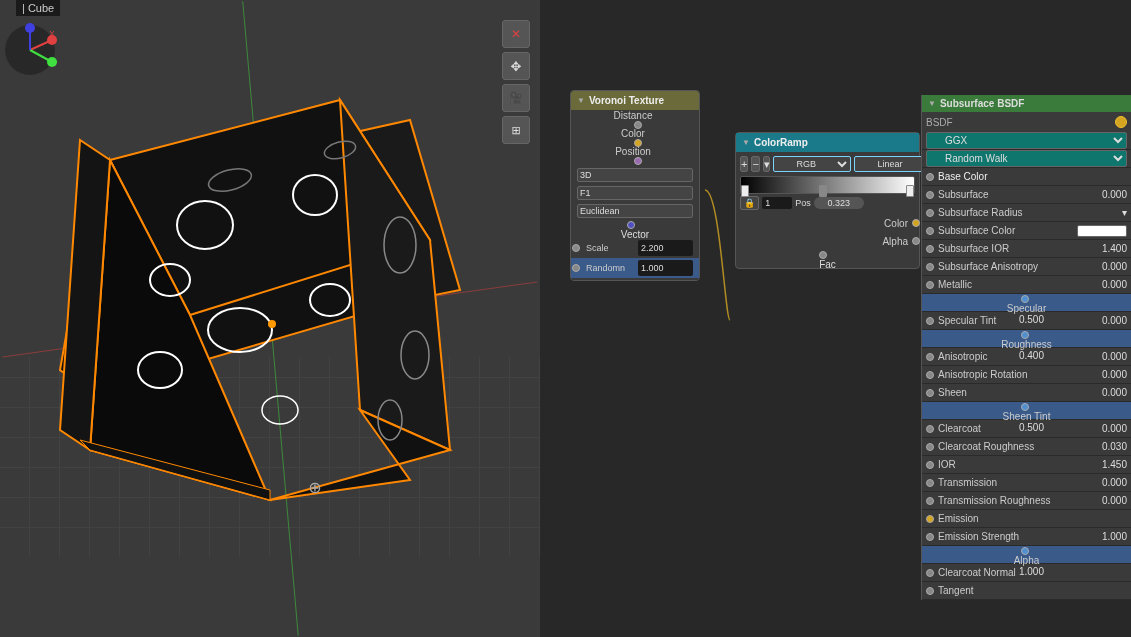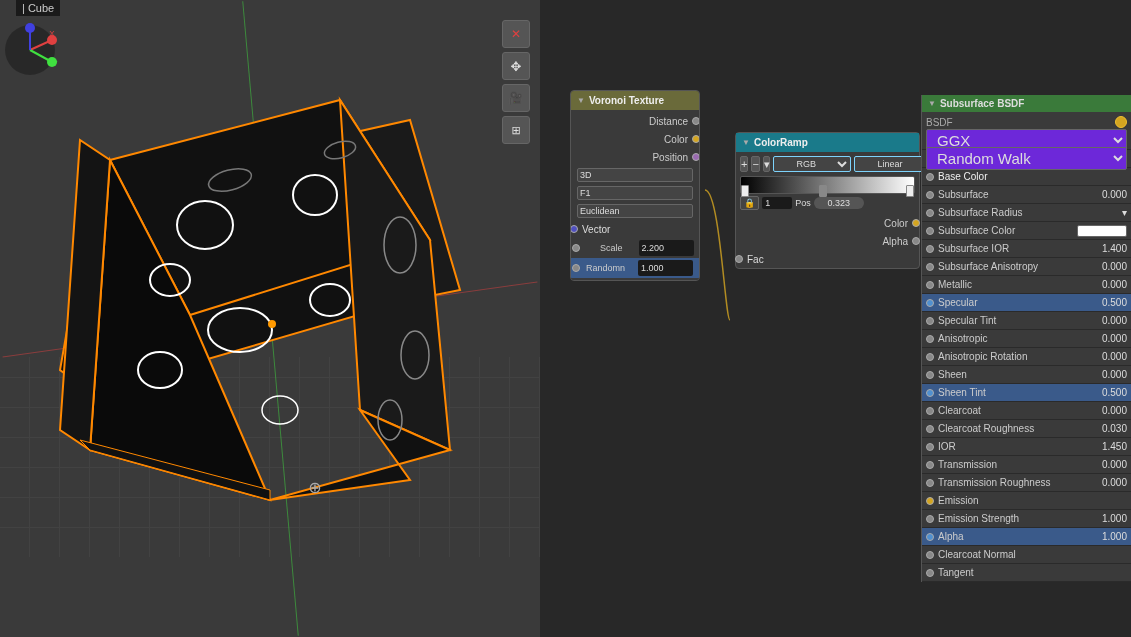--- a/index.html
+++ b/index.html
@@ -187,20 +187,21 @@
       padding: 2px 0;
     }
 
     .node-row {
       display: flex;
       align-items: center;
       padding: 1px 4px;
       font-size: 10px;
       position: relative;
       height: 18px;
+      flex-direction: column;
     }
 
     .node-row-label {
       flex: 1;
       text-align: right;
       padding-right: 4px;
       color: #ccc;
     }
 
     .node-socket {
@@ -233,21 +234,21 @@
     }
 
     .node-select-row {
       padding: 2px 6px;
     }
 
     .node-input-row {
       padding: 2px 6px;
       display: flex;
       align-items: center;
-      gap: 16px;
+      gap: 2px;
     }
 
     .node-input-field {
       background: #1a1a1a;
       border: none;
       color: #ddd;
       font-size: 9px;
       width: 55px;
       padding: 3px 3px;
       border-radius: 2px;
@@ -436,25 +437,25 @@
     }
 
     .bsdf-value {
       color: #ddd;
       font-size: 10px;
       min-width: 35px;
       text-align: right;
     }
 
     .bsdf-select {
-      background: #6d28d9;
+      background: #0f766e;
       border: 1px solid #666;
       color: #ddd;
-      font-size: 15px;
-      padding: 1px 6px;
+      font-size: 10px;
+      padding: 1px 14px;
       border-radius: 2px;
       width: 100%;
     }
 
     .bsdf-top-row {
       padding: 2px 4px;
       display: flex;
       align-items: center;
       justify-content: space-between;
       height: 20px;
@@ -469,20 +470,21 @@
       width: 12px;
       height: 12px;
       border-radius: 50%;
       background: #d4a520;
       border: 1px solid #f0c030;
       flex-shrink: 0;
     }
 
     .highlighted-row {
       background: #3a5a8a;
+      flex-direction: column;
     }
 
     .subsection-label {
       color: #eee;
       font-size: 10px;
       flex: 1;
     }
 
     
     .color-swatch {
@@ -768,20 +770,25 @@
     <div class="bsdf-row highlighted-row">
       <div class="bsdf-socket" style="background:#5090d0;"></div>
       <span class="bsdf-label">Specular</span>
       <span class="bsdf-value">0.500</span>
     </div>
     <div class="bsdf-row">
       <div class="bsdf-socket" style="background:#888;"></div>
       <span class="bsdf-label">Specular Tint</span>
       <span class="bsdf-value">0.000</span>
     </div>
+    <div class="bsdf-row highlighted-row">
+      <div class="bsdf-socket" style="background:#5090d0;"></div>
+      <span class="bsdf-label">Roughness</span>
+      <span class="bsdf-value">0.400</span>
+    </div>
     <div class="bsdf-row">
       <div class="bsdf-socket" style="background:#888;"></div>
       <span class="bsdf-label">Anisotropic</span>
       <span class="bsdf-value">0.000</span>
     </div>
     <div class="bsdf-row">
       <div class="bsdf-socket" style="background:#888;"></div>
       <span class="bsdf-label">Anisotropic Rotation</span>
       <span class="bsdf-value">0.000</span>
     </div>

